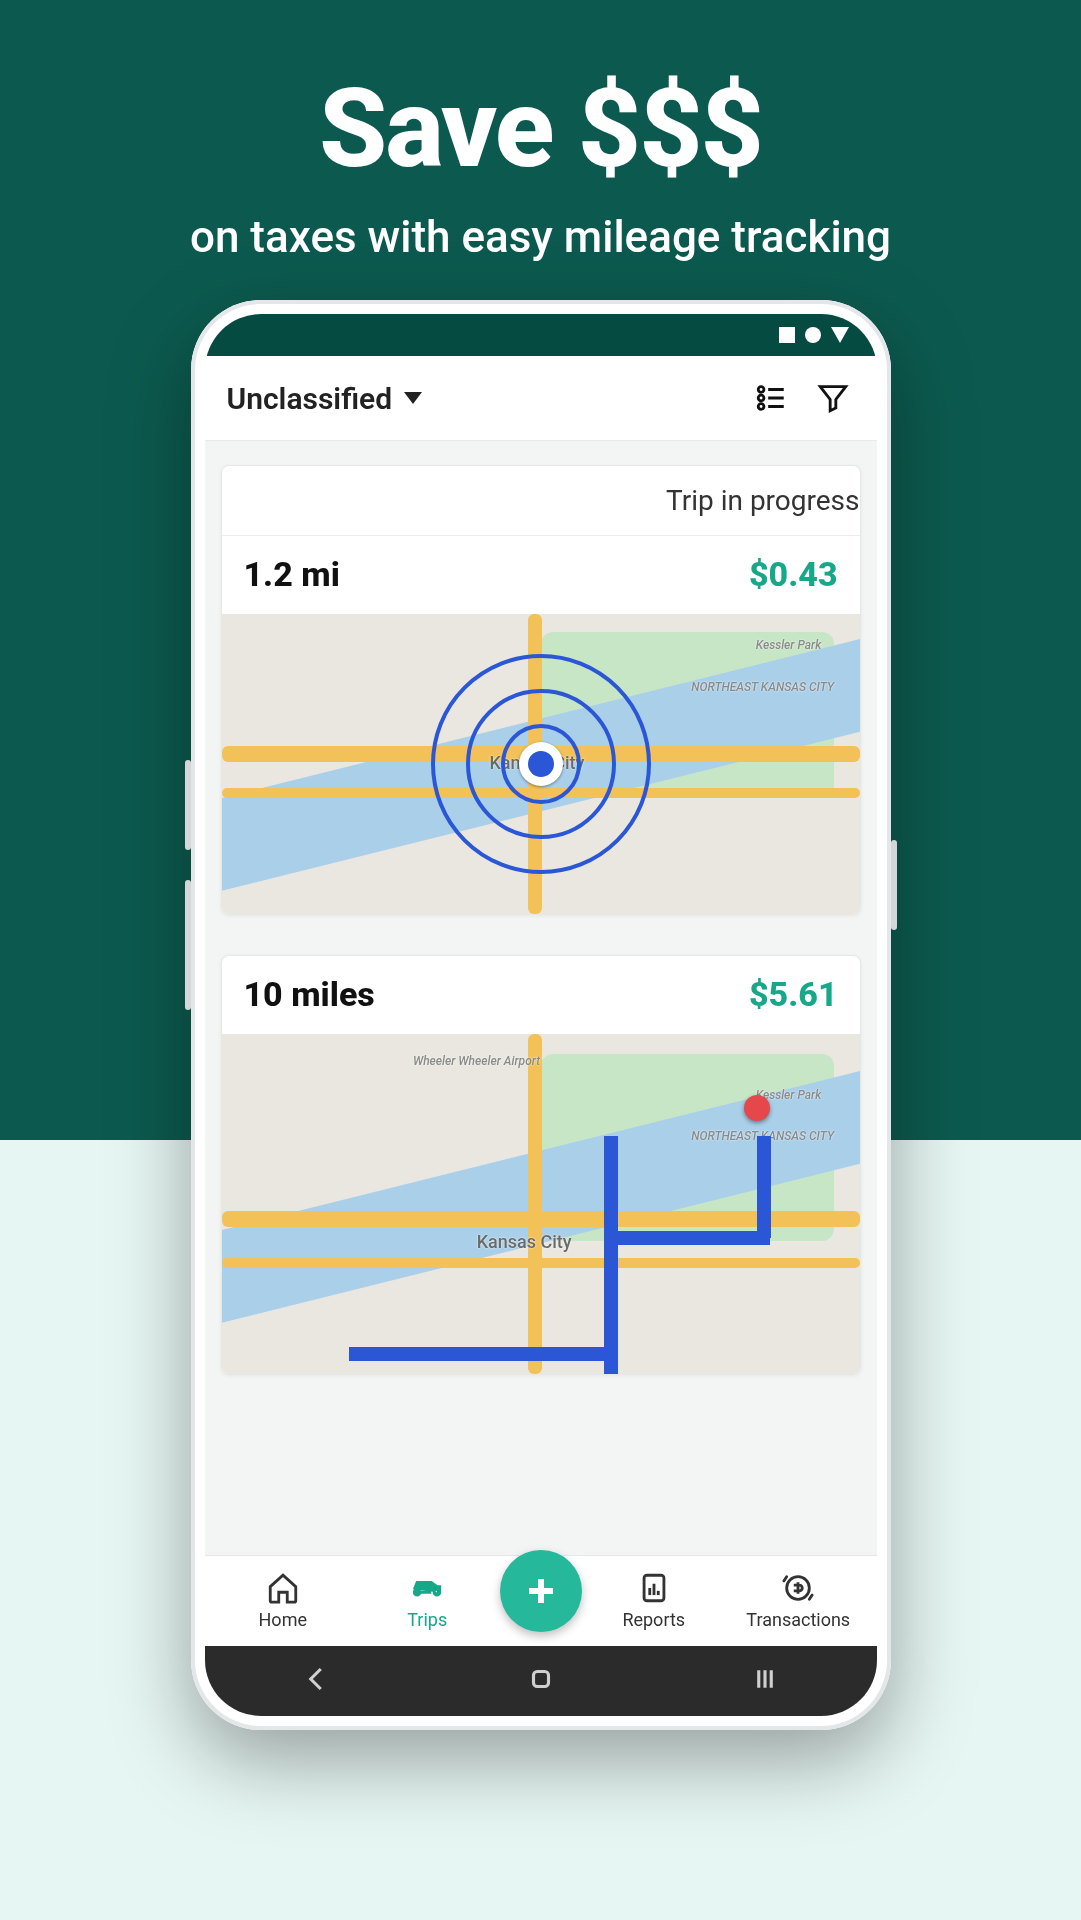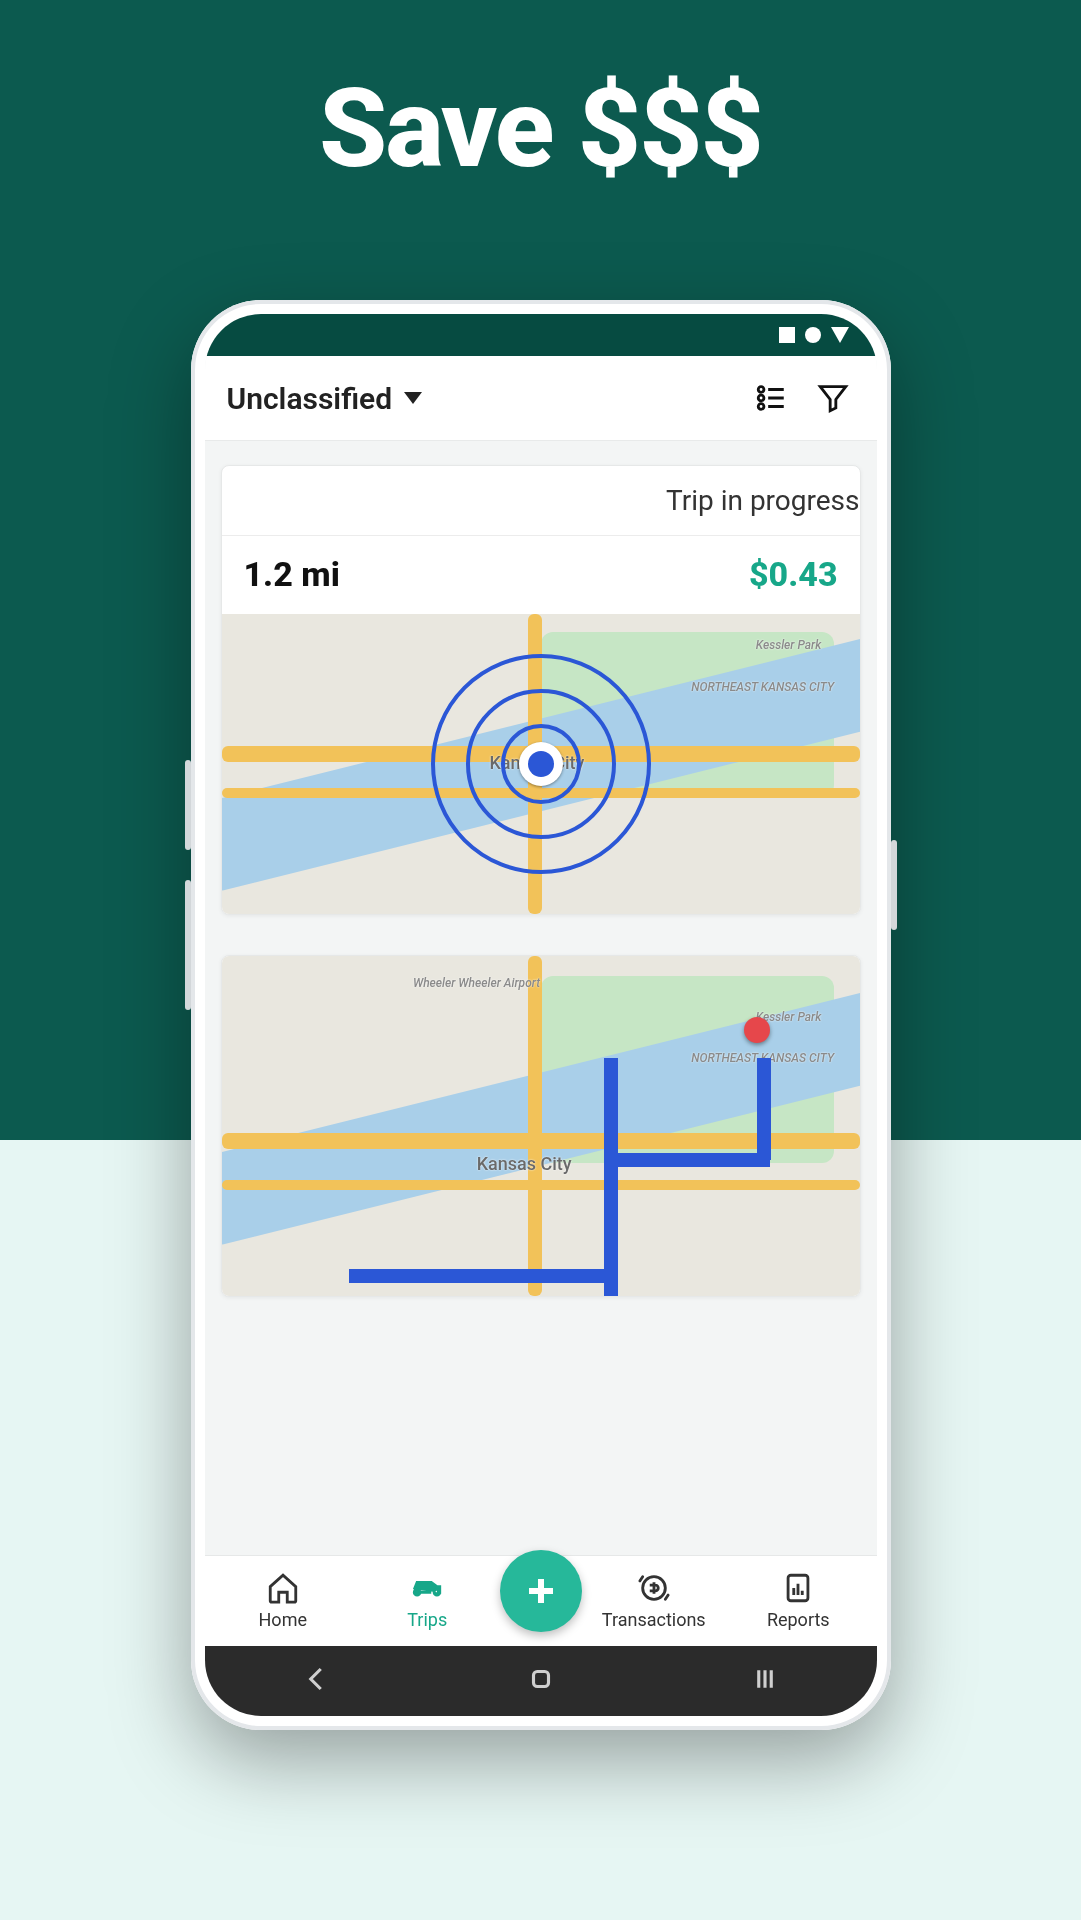--- a/index.html
+++ b/index.html
@@ -212,20 +212,21 @@
   .side-right  { right:-6px; top:540px; width:6px; height:90px; }
 </style>
 </head>
 <body>
 
 <div class="canvas">
   <div class="bg-top"></div>
 
   <div class="promo">
     <h1>Save $$$</h1>
+    <p>on taxes with easy mileage tracking</p>
   </div>
 
   <div class="phone">
     <div class="side-btn side-left-1"></div>
     <div class="side-btn side-left-2"></div>
     <div class="side-btn side-right"></div>
 
     <div class="screen">
       <div class="statusbar">
         <div class="sb-square"></div>
@@ -275,20 +276,24 @@
             <div class="loc-rings">
               <div class="ring r3"></div>
                 <div class="ring r2"></div>
                 <div class="ring r1"></div>
               <div class="loc-dot"></div>
             </div>
           </div>
         </div>
 
         <div class="card">
+          <div class="card-row">
+            <span class="dist">10 miles</span>
+            <span class="amt">$5.61</span>
+          </div>
           <div class="map map2">
             <div class="park"></div>
             <div class="river"></div>
             <div class="hwy" style="left:0;top:52%;width:100%;height:16px;"></div>
             <div class="hwy" style="left:0;top:66%;width:100%;height:10px;"></div>
             <div class="hwy" style="left:48%;top:0;width:14px;height:100%;"></div>
             <span class="label" style="left:40%;top:58%;">Kansas City</span>
             <span class="label small" style="right:6%;top:16%;">Kessler Park</span>
             <span class="label small" style="right:4%;top:28%;">NORTHEAST KANSAS CITY</span>
             <span class="label small" style="left:30%;top:6%;">Wheeler Wheeler Airport</span>
@@ -318,34 +323,34 @@
           <span>Trips</span>
         </div>
         <div class="fab">
           <svg viewBox="0 0 24 24">
               <line x1="12" y1="4" x2="12" y2="20"></line>
               <line x1="4" y1="12" x2="20" y2="12"></line>
             </svg>
         </div>
         <div class="nav-item">
           <svg viewBox="0 0 24 24">
-              <circle cx="12" cy="12" r="8"></circle>
-              <path d="M12 8v8M9 10h4a2 2 0 1 1 0 4H9"></path>
-              <path d="M4 4l-2 3M20 20l2-3" stroke-linecap="round"></path>
-            </svg>
-          <span>Transactions</span>
-        </div>
-        <div class="nav-item">
-          <svg viewBox="0 0 24 24">
               <rect x="5" y="3" width="14" height="18" rx="2"></rect>
               <line x1="9" y1="17" x2="9" y2="12"></line>
               <line x1="12" y1="17" x2="12" y2="9"></line>
               <line x1="15" y1="17" x2="15" y2="14"></line>
             </svg>
           <span>Reports</span>
+        </div>
+        <div class="nav-item">
+          <svg viewBox="0 0 24 24">
+              <circle cx="12" cy="12" r="8"></circle>
+              <path d="M12 8v8M9 10h4a2 2 0 1 1 0 4H9"></path>
+              <path d="M4 4l-2 3M20 20l2-3" stroke-linecap="round"></path>
+            </svg>
+          <span>Transactions</span>
         </div>
       </div>
 
       <div class="android-nav">
         <div><svg viewBox="0 0 24 24">
               <polyline points="15 4 7 12 15 20"></polyline>
             </svg></div>
         <div><svg viewBox="0 0 24 24">
               <rect x="6" y="6" width="12" height="12" rx="3"></rect>
             </svg></div>

